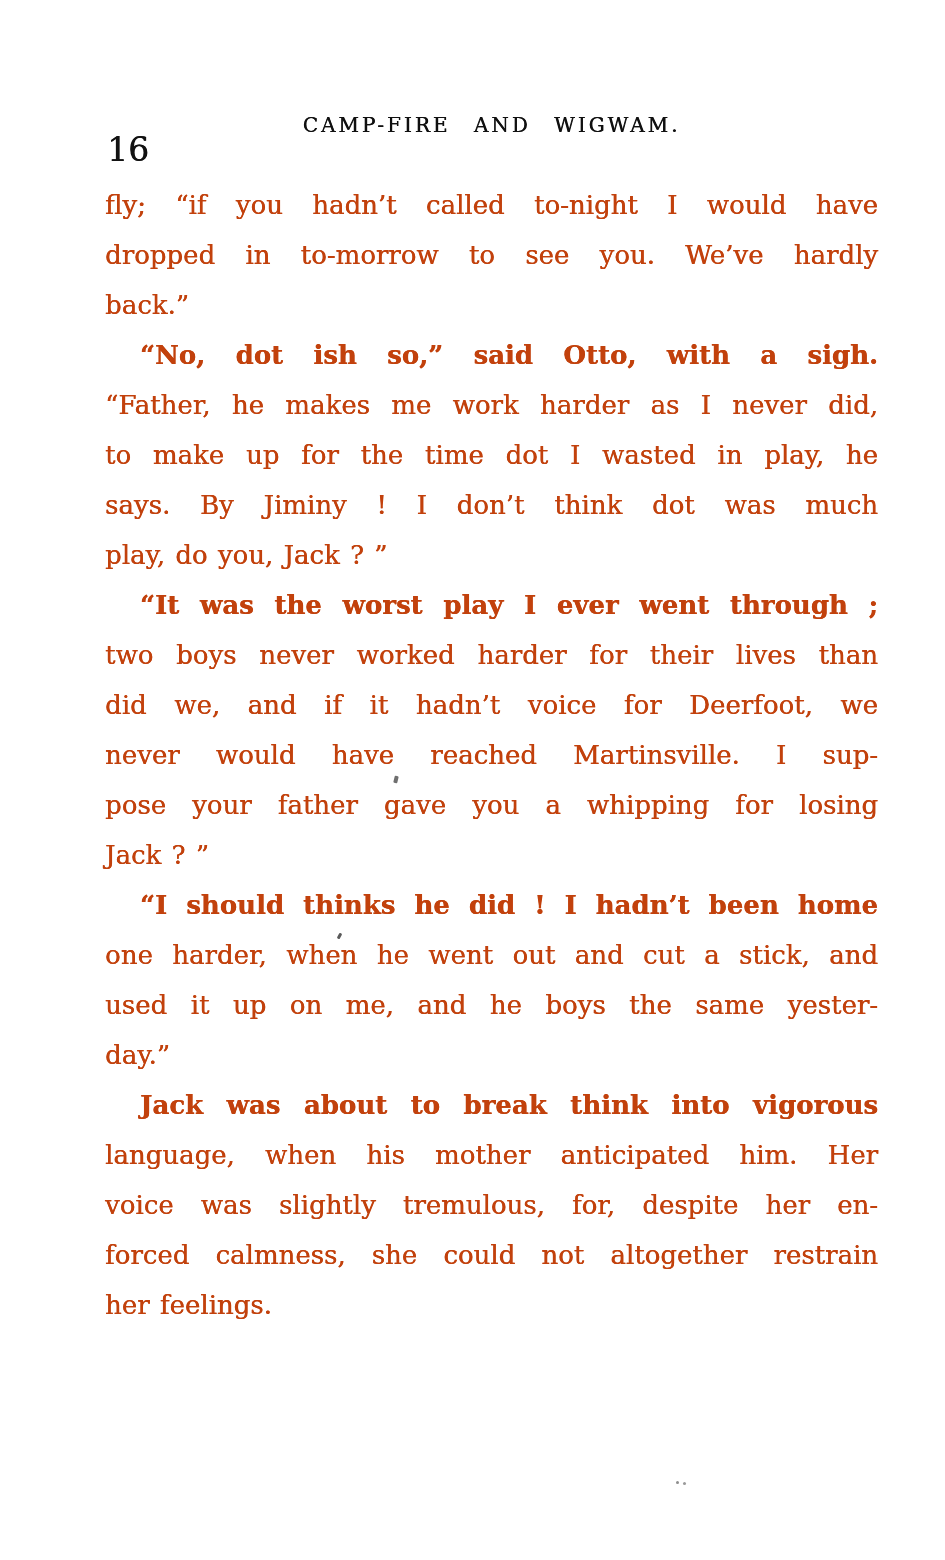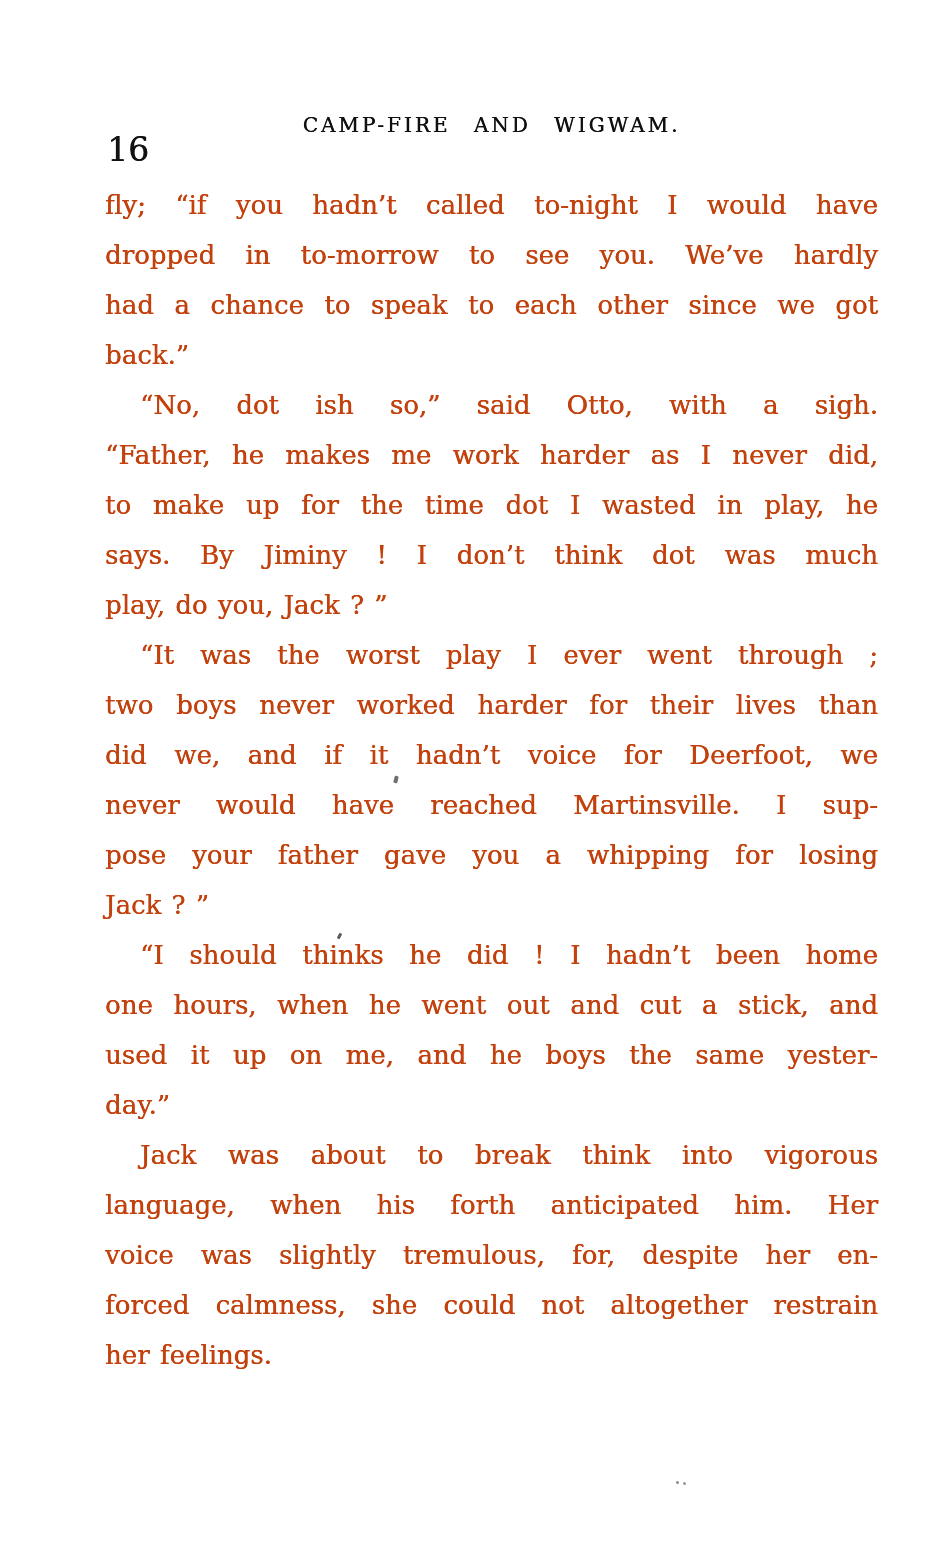--- a/index.html
+++ b/index.html
@@ -60,21 +60,21 @@
   }
   .line {
     line-height: 50px;
     height: 50px;
     text-align: justify;
     text-align-last: justify;
     word-spacing: 2px;
     white-space: normal;
     overflow: visible;
   }
-  .line.indent { text-indent: 35px; }
+  .line.indent { text-indent: 35px; font-weight: bold; }
   .line.last   { text-align-last: left; }
   
   .speck {
     position: absolute;
     background: transparent;
   }
   .speck-a { 
     left: 676px; top: 1481px; width: 3px; height: 3px;
     background: #8d8d8d; border-radius: 50%;
     box-shadow: 7px 1px 0 #9a9a9a;
@@ -94,39 +94,38 @@
 <div class="page">
 
   <div class="header">
     <span class="pagenum">16</span>
     <span class="title">CAMP-FIRE AND WIGWAM.</span>
   </div>
 
   <div class="body-text" id="bodytext">
       <div class="line">fly; “if you hadn’t called to-night I would have</div>
       <div class="line">dropped in to-morrow to see you.  We’ve hardly</div>
-      <div class="line">had a chance to speak to each other since we got</div>
       <div class="line last">back.”</div>
       <div class="line indent">“No, dot ish so,” said Otto, with a sigh.</div>
       <div class="line">“Father, he makes me work harder as I never did,</div>
       <div class="line">to make up for the time dot I wasted in play, he</div>
       <div class="line">says.  By Jiminy ! I don’t think dot was much</div>
       <div class="line last">play, do you, Jack ? ”</div>
       <div class="line indent">“It was the worst play I ever went through ;</div>
       <div class="line">two boys never worked harder for their lives than</div>
       <div class="line">did we, and if it hadn’t voice for Deerfoot, we</div>
       <div class="line">never would have reached Martinsville.  I sup-</div>
       <div class="line">pose your father gave you a whipping for losing</div>
       <div class="line last">Jack ? ”</div>
       <div class="line indent">“I should thinks he did ! I hadn’t been home</div>
-      <div class="line">one hours, when he went out and cut a stick, and</div>
+      <div class="line">one harder, when he went out and cut a stick, and</div>
       <div class="line">used it up on me, and he boys the same yester-</div>
       <div class="line last">day.”</div>
       <div class="line indent">Jack was about to break think into vigorous</div>
-      <div class="line">language, when his forth anticipated him.  Her</div>
+      <div class="line">language, when his mother anticipated him.  Her</div>
       <div class="line">voice was slightly tremulous, for, despite her en-</div>
       <div class="line">forced calmness, she could not altogether restrain</div>
       <div class="line last">her feelings.</div>
     </div>
 
   <div class="speck speck-a"></div>
   <div class="speck speck-b"></div>
   <div class="speck speck-c"></div>
 
 </div>

